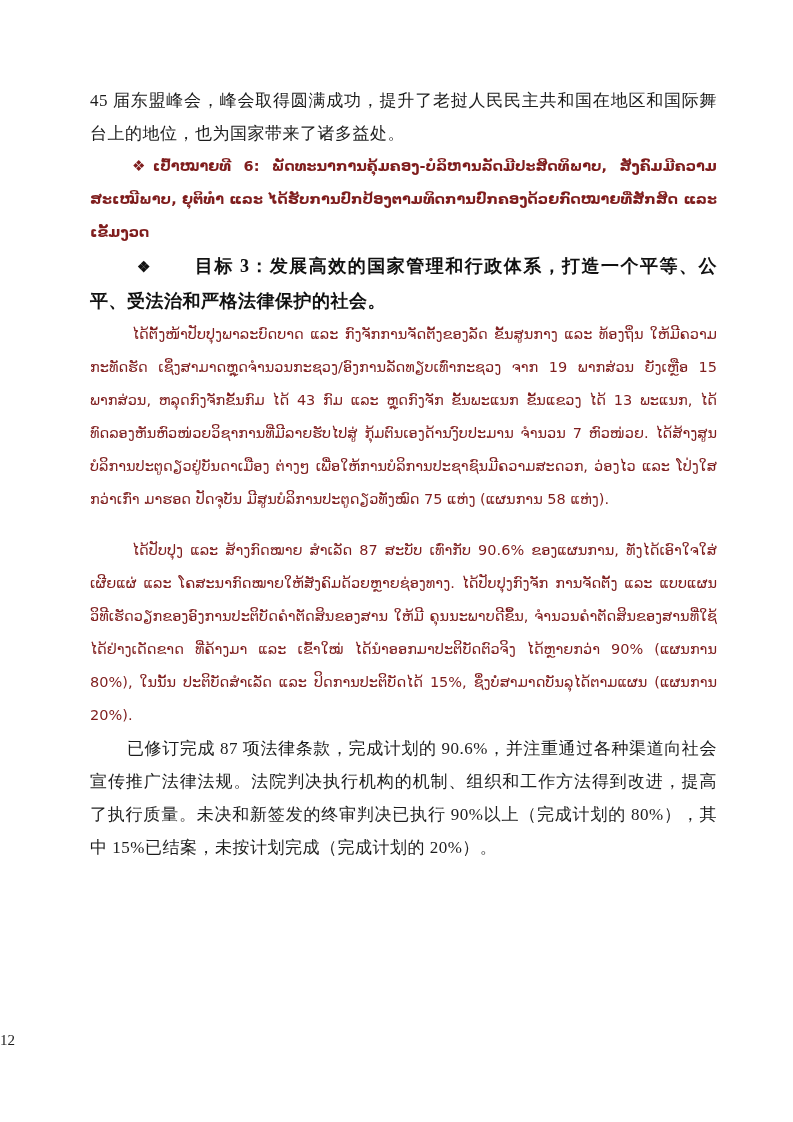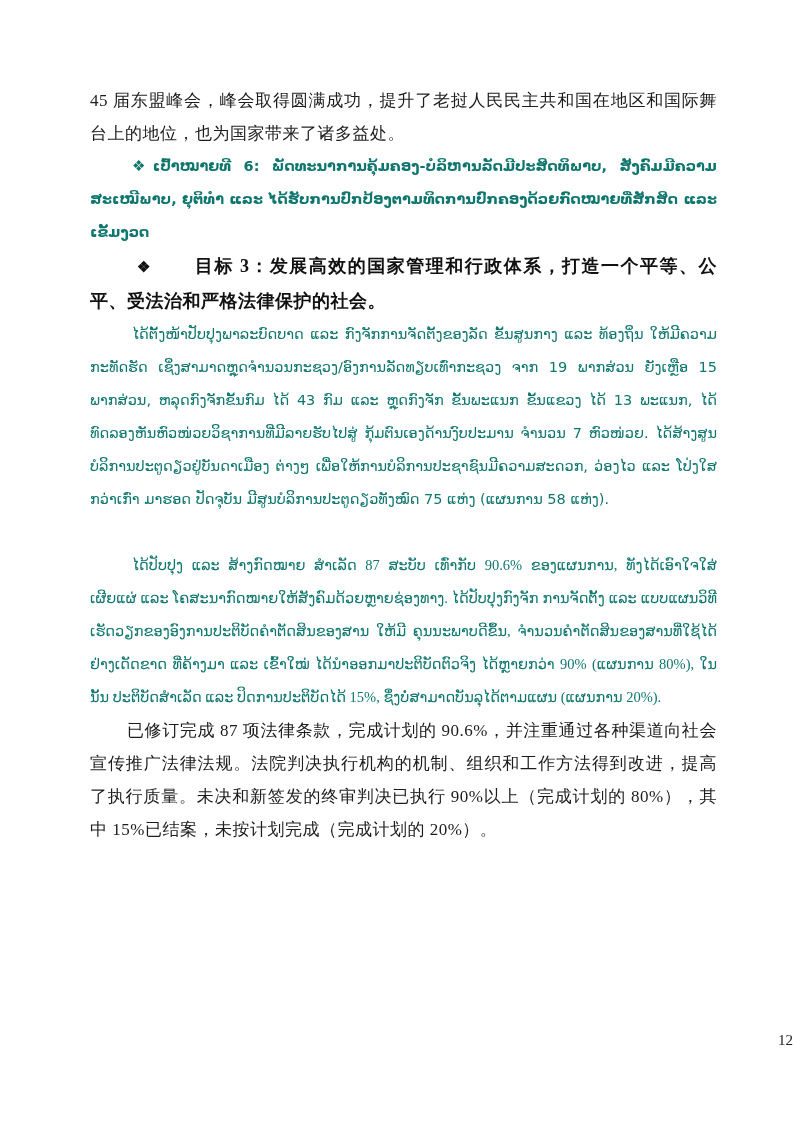--- a/index.html
+++ b/index.html
@@ -36,21 +36,21 @@
     letter-spacing: 0.5px;
     color: #1c1c1c;
   }
 
   
   .lao {
     font-family: "DejaVu Sans", "Liberation Sans", sans-serif;
     font-size: 14.5px;
     line-height: 33px;
     text-align: justify;
-    color: #0f766e;
+    color: #7f1d1d;
   }
 
   .lao-bold {
     font-weight: bold;
   }
 
   .indent-zh   { text-indent: 37px; }
   .indent-lao  { text-indent: 42px; }
   .indent-head { text-indent: 47px; }
 
@@ -68,30 +68,29 @@
     font-weight: bold;
     font-size: 15px;
   }
 
   .marker-gap {
     display: inline-block;
     width: 42px;
   }
 
   .gap-before {
-    margin-top: 33px;
-    font-family: Liberation Serif, serif;
+    margin-top: 18px;
   }
 
   .page-number {
     position: absolute;
     top: 1032px;
     left: 0;
     width: 793px;
-    text-align: right;
+    text-align: left;
     font-family: "Liberation Serif", "DejaVu Serif", serif;
     font-size: 15px;
     color: #1c1c1c;
   }
 </style>
 </head>
 <body>
 
 <div class="page">
   <div class="content">

